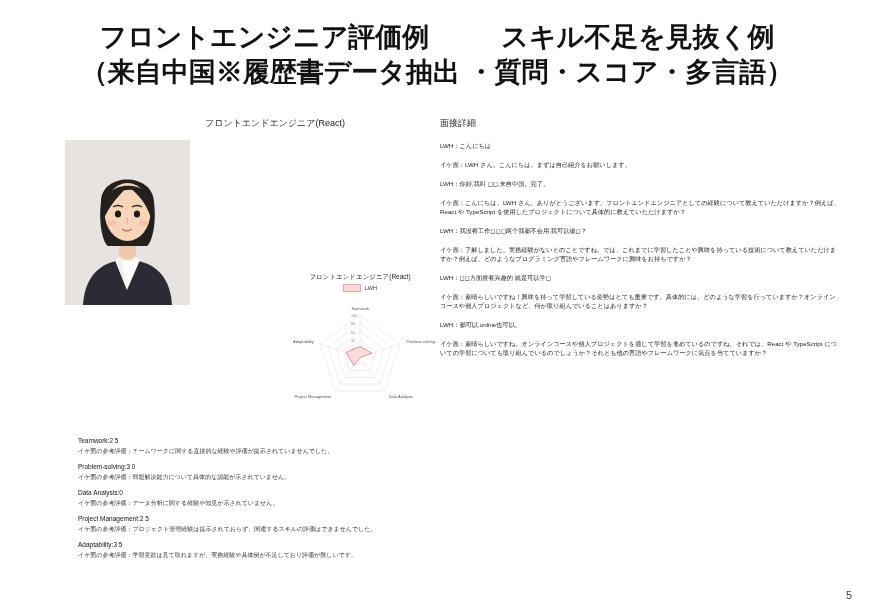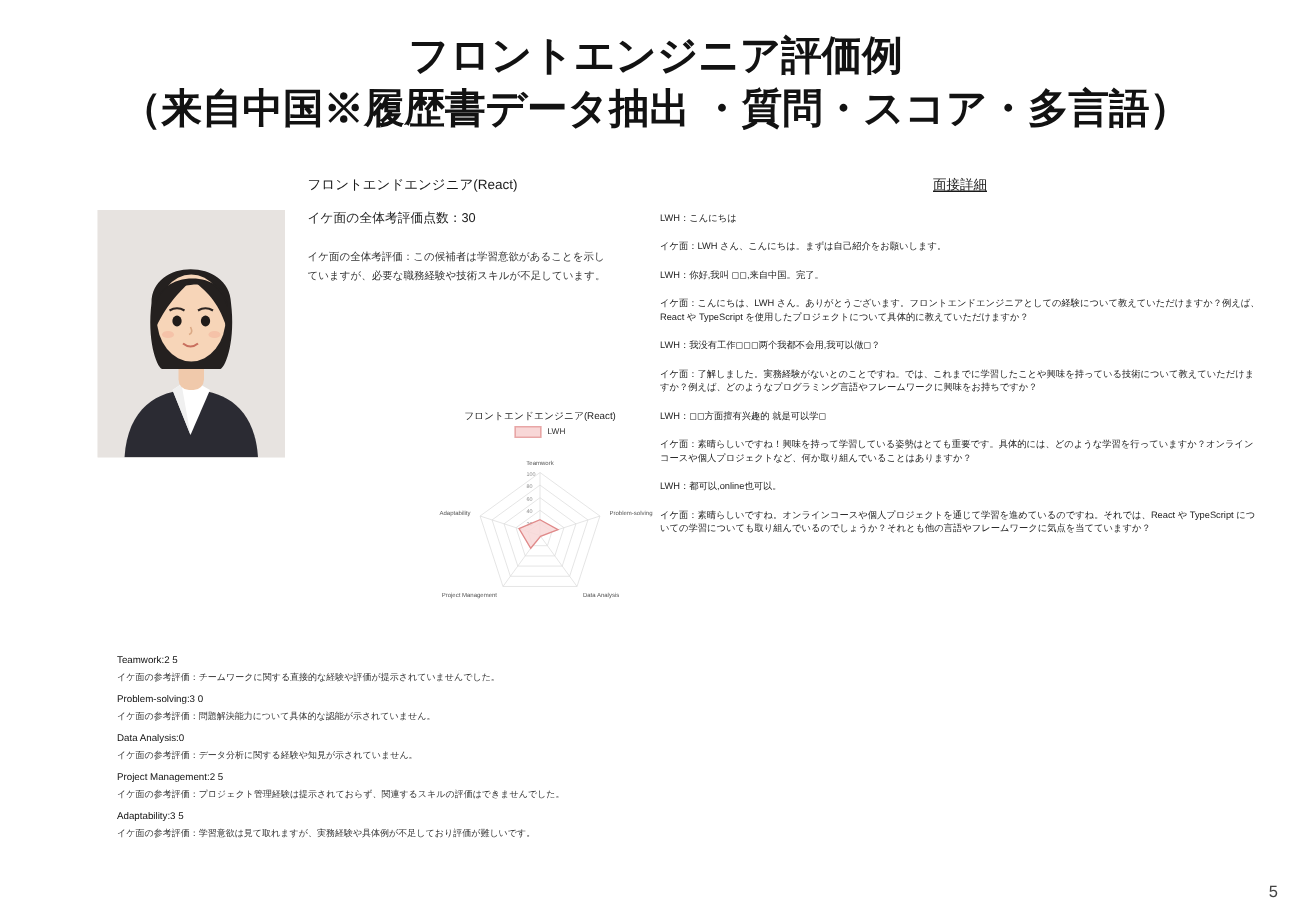--- a/index.html
+++ b/index.html
@@ -57,23 +57,22 @@
   .col-heading {
     font-size: 9px;
     font-weight: normal;
     color: #1a1a1a;
     margin: 0 0 10px 0;
   }
   .left-col .col-heading {
     margin-left: 140px;
   }
   .right-col .col-heading {
-    text-align: center;
+    text-align: left;
     margin: 0 0 12px 0;
-    text-decoration: underline;
   }
 
   
   .avatar-row {
     position: relative;
     display: block;
   }
   .avatar {
     position: absolute;
     left: 0;
@@ -170,20 +169,21 @@
   }
 </style>
 </head>
 <body>
 
 <div class="slide">
 
   <div class="title-block">
     <div class="title-line line1">
       <span>フロントエンジニア評価例</span>
+      <span>スキル不足を見抜く例</span>
     </div>
     <div class="title-line">（来自中国※履歴書データ抽出 ・質問・スコア・多言語）</div>
   </div>
 
   <div class="left-col">
     <div class="col-heading">フロントエンドエンジニア(React)</div>
 
     <div class="avatar-row" style="height:300px;">
 
       <div class="avatar">
@@ -211,24 +211,20 @@
           <path d="M67 67 q5 -3 10 0" stroke="#2d2522" stroke-width="1.4" fill="none"></path>
 
           <path d="M62 78 q2 4 -1 5" stroke="#dba985" stroke-width="1.1" fill="none"></path>
           <path d="M57 89 q5 4 10 0" stroke="#c9705f" stroke-width="1.4" fill="none"></path>
 
           <ellipse cx="47" cy="83" rx="4" ry="2.4" fill="#f3b9a1" opacity="0.7"></ellipse>
           <ellipse cx="78" cy="83" rx="4" ry="2.4" fill="#f3b9a1" opacity="0.7"></ellipse>
         </svg>
       </div>
 
-      <div class="summary">
-        <div class="summary-score">イケ面の全体考評価点数：30</div>
-        <div class="summary-text">イケ面の全体考評価：この候補者は学習意欲があることを示していますが、必要な職務経験や技術スキルが不足しています。</div>
-      </div>
 
       <div class="radar-wrap">
         <div class="radar-title">フロントエンドエンジニア(React)</div>
         <div class="legend">
           <span class="legend-swatch"></span>
           <span>LWH</span>
         </div>
         <svg id="radar-svg" width="200" height="132" viewBox="0 0 200 132" xmlns="http://www.w3.org/2000/svg">
             <polygon points="100,22 139.94437368439645,51.02128623625221 124.68698059628387,97.97871376374779 75.31301940371614,97.97871376374779 60.05562631560355,51.021286236252216" fill="none" stroke="#dcdcdc" stroke-width="0.5"></polygon>
             <polygon points="100,30.4 131.95549894751716,53.61702898900177 119.7495844770271,91.18297101099824 80.2504155229729,91.18297101099824 68.04450105248284,53.61702898900177" fill="none" stroke="#dcdcdc" stroke-width="0.5"></polygon>

